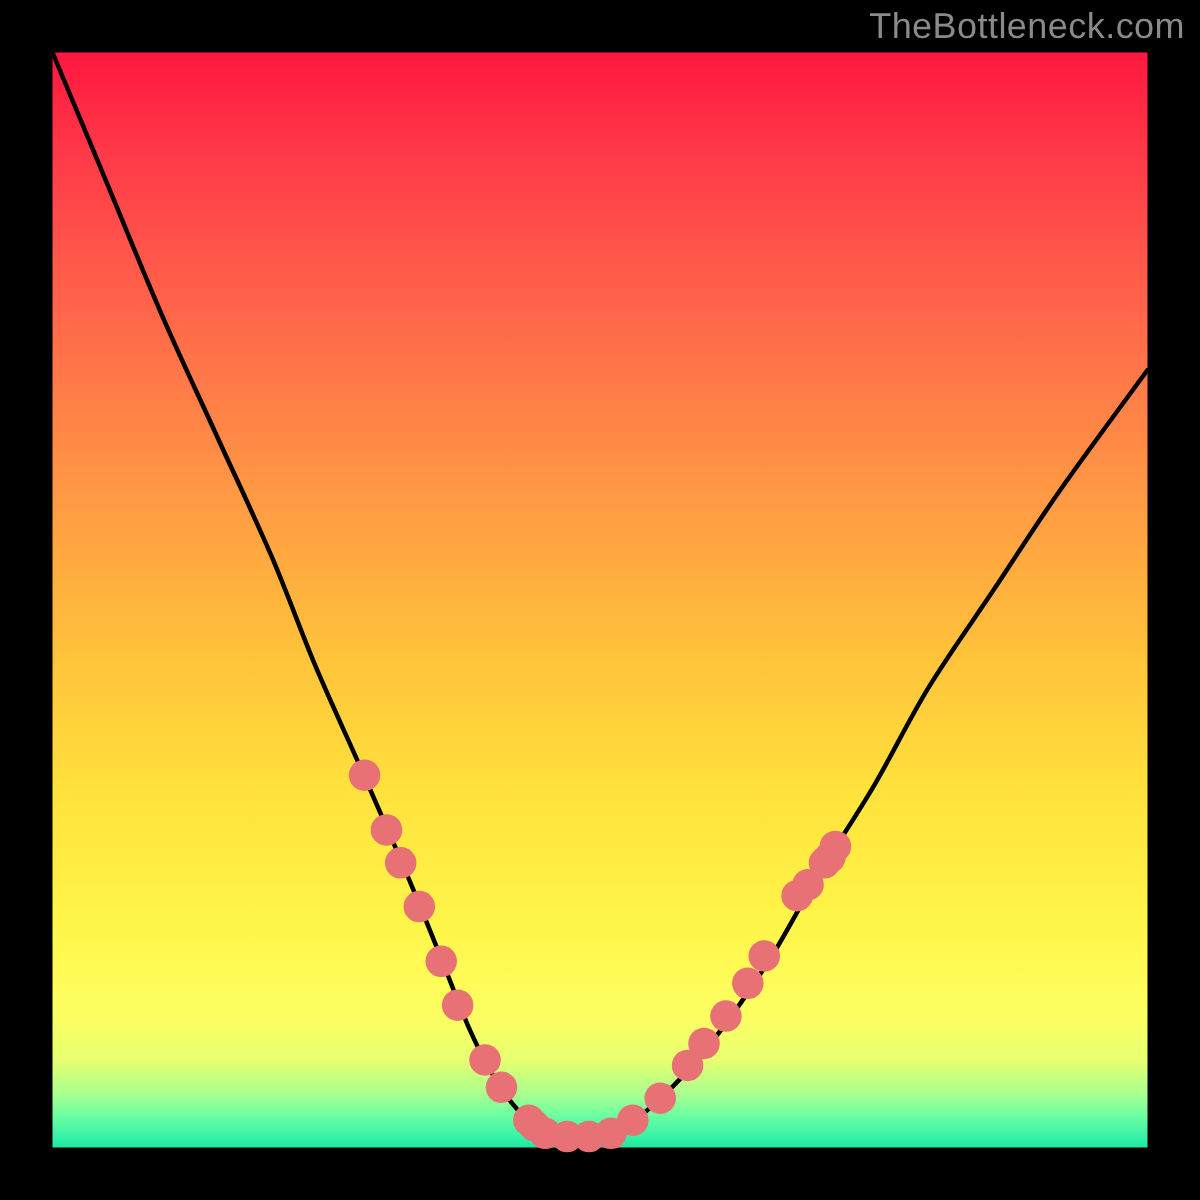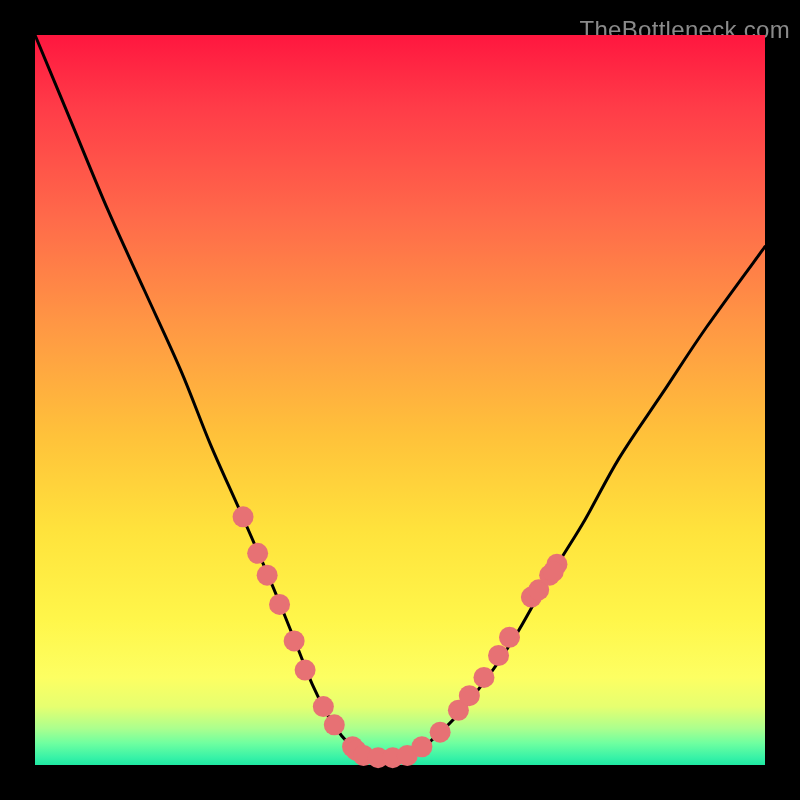--- a/index.html
+++ b/index.html
@@ -35,21 +35,21 @@
       #fdff62 88%,
       #e6ff70 92%,
       #abff8e 95%,
       #6fffa0 97%,
       #37f2a7 99%,
       #1fe8a2 100%
     );
   }
   .watermark {
     position: absolute;
-    top: 16px;
+    top: 4px;
     right: 10px;
     font-family: Arial, Helvetica, sans-serif;
     font-size: 24px;
     color: #8a8a8a;
     font-weight: 500;
     letter-spacing: 0.3px;
   }
   svg.curve {
     position: absolute;
     left: 0;

